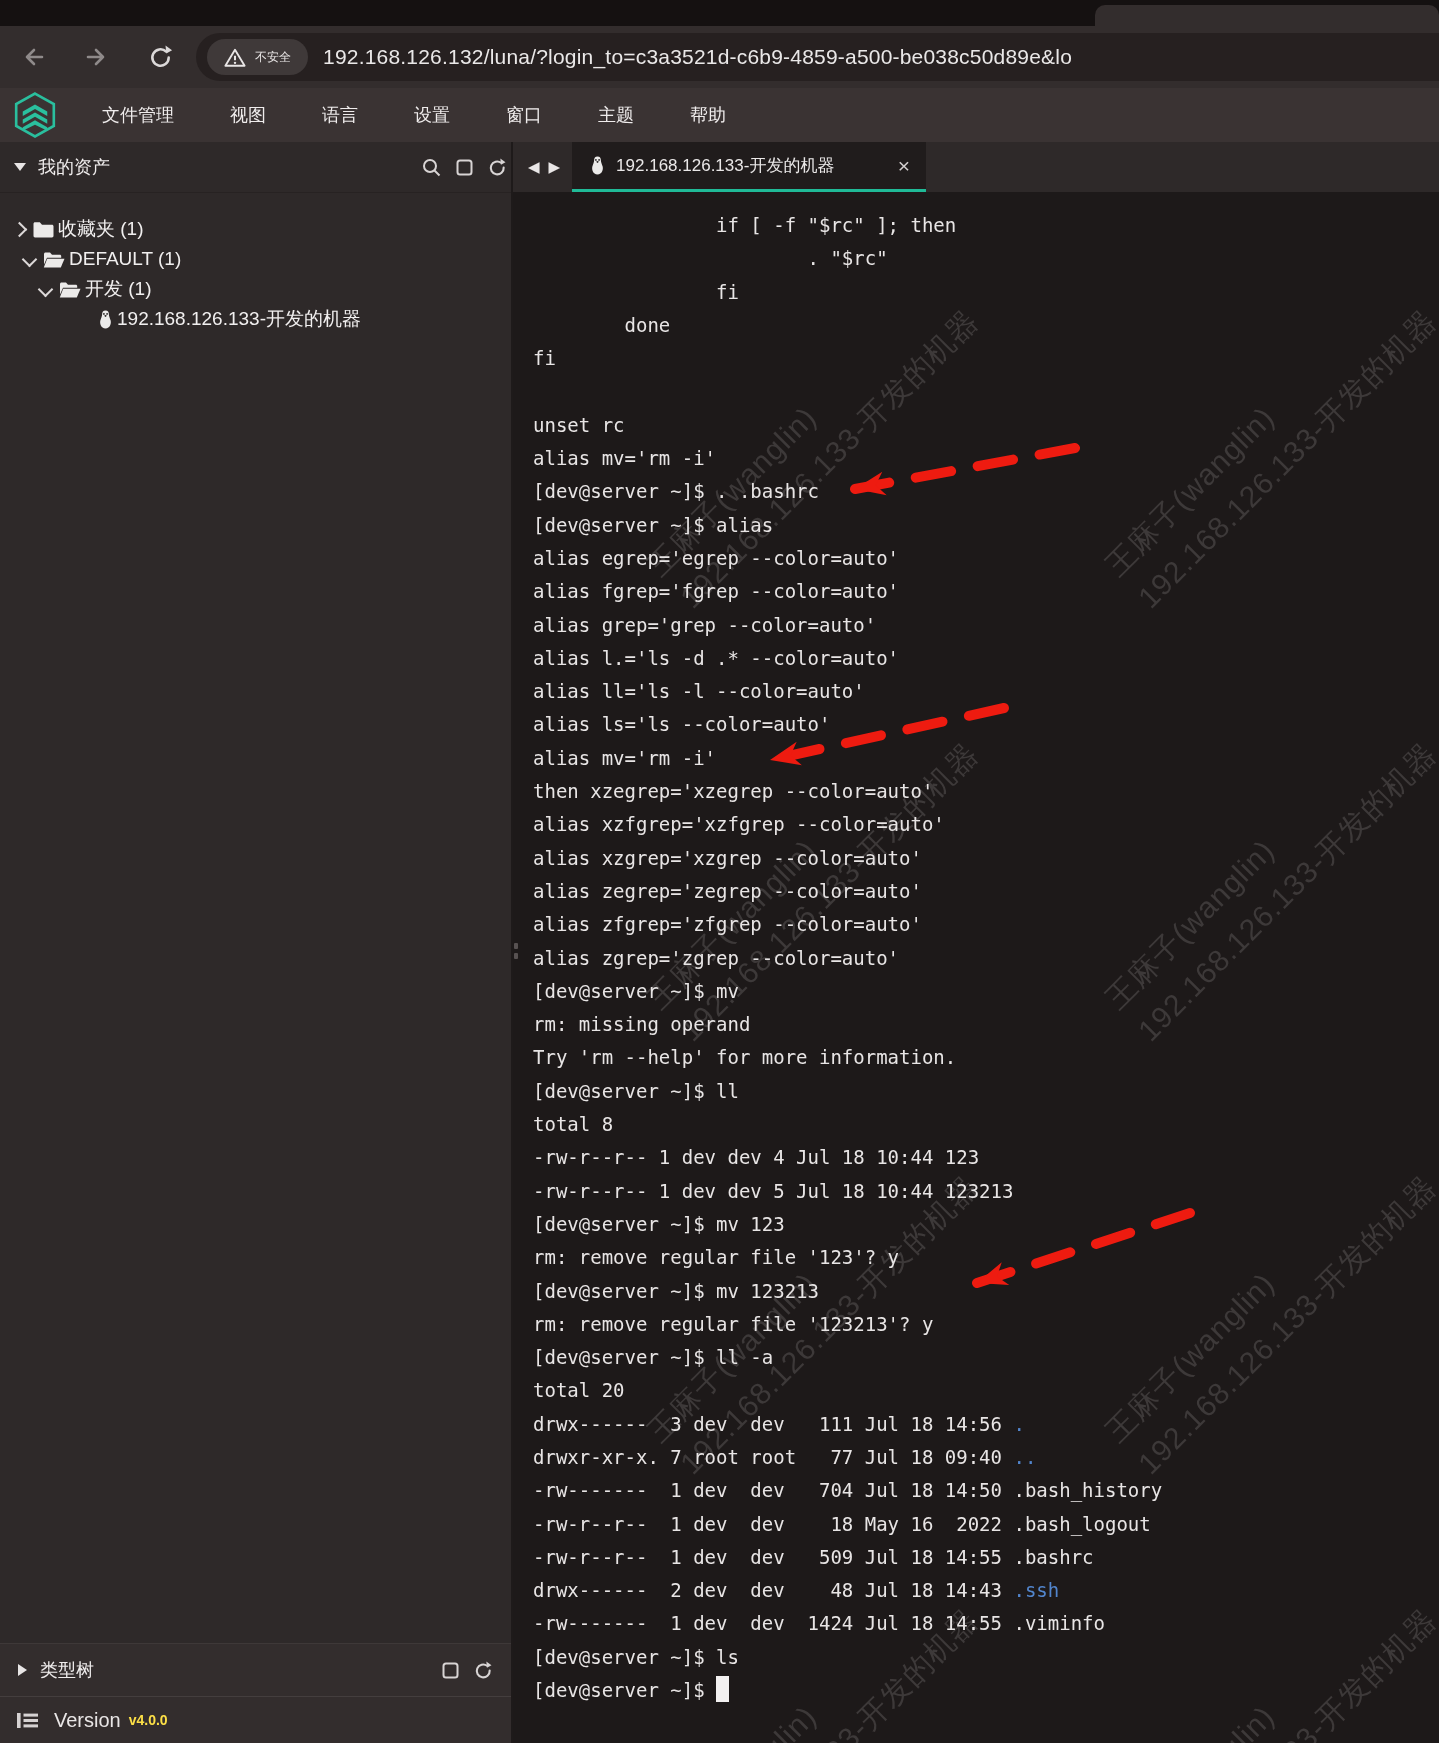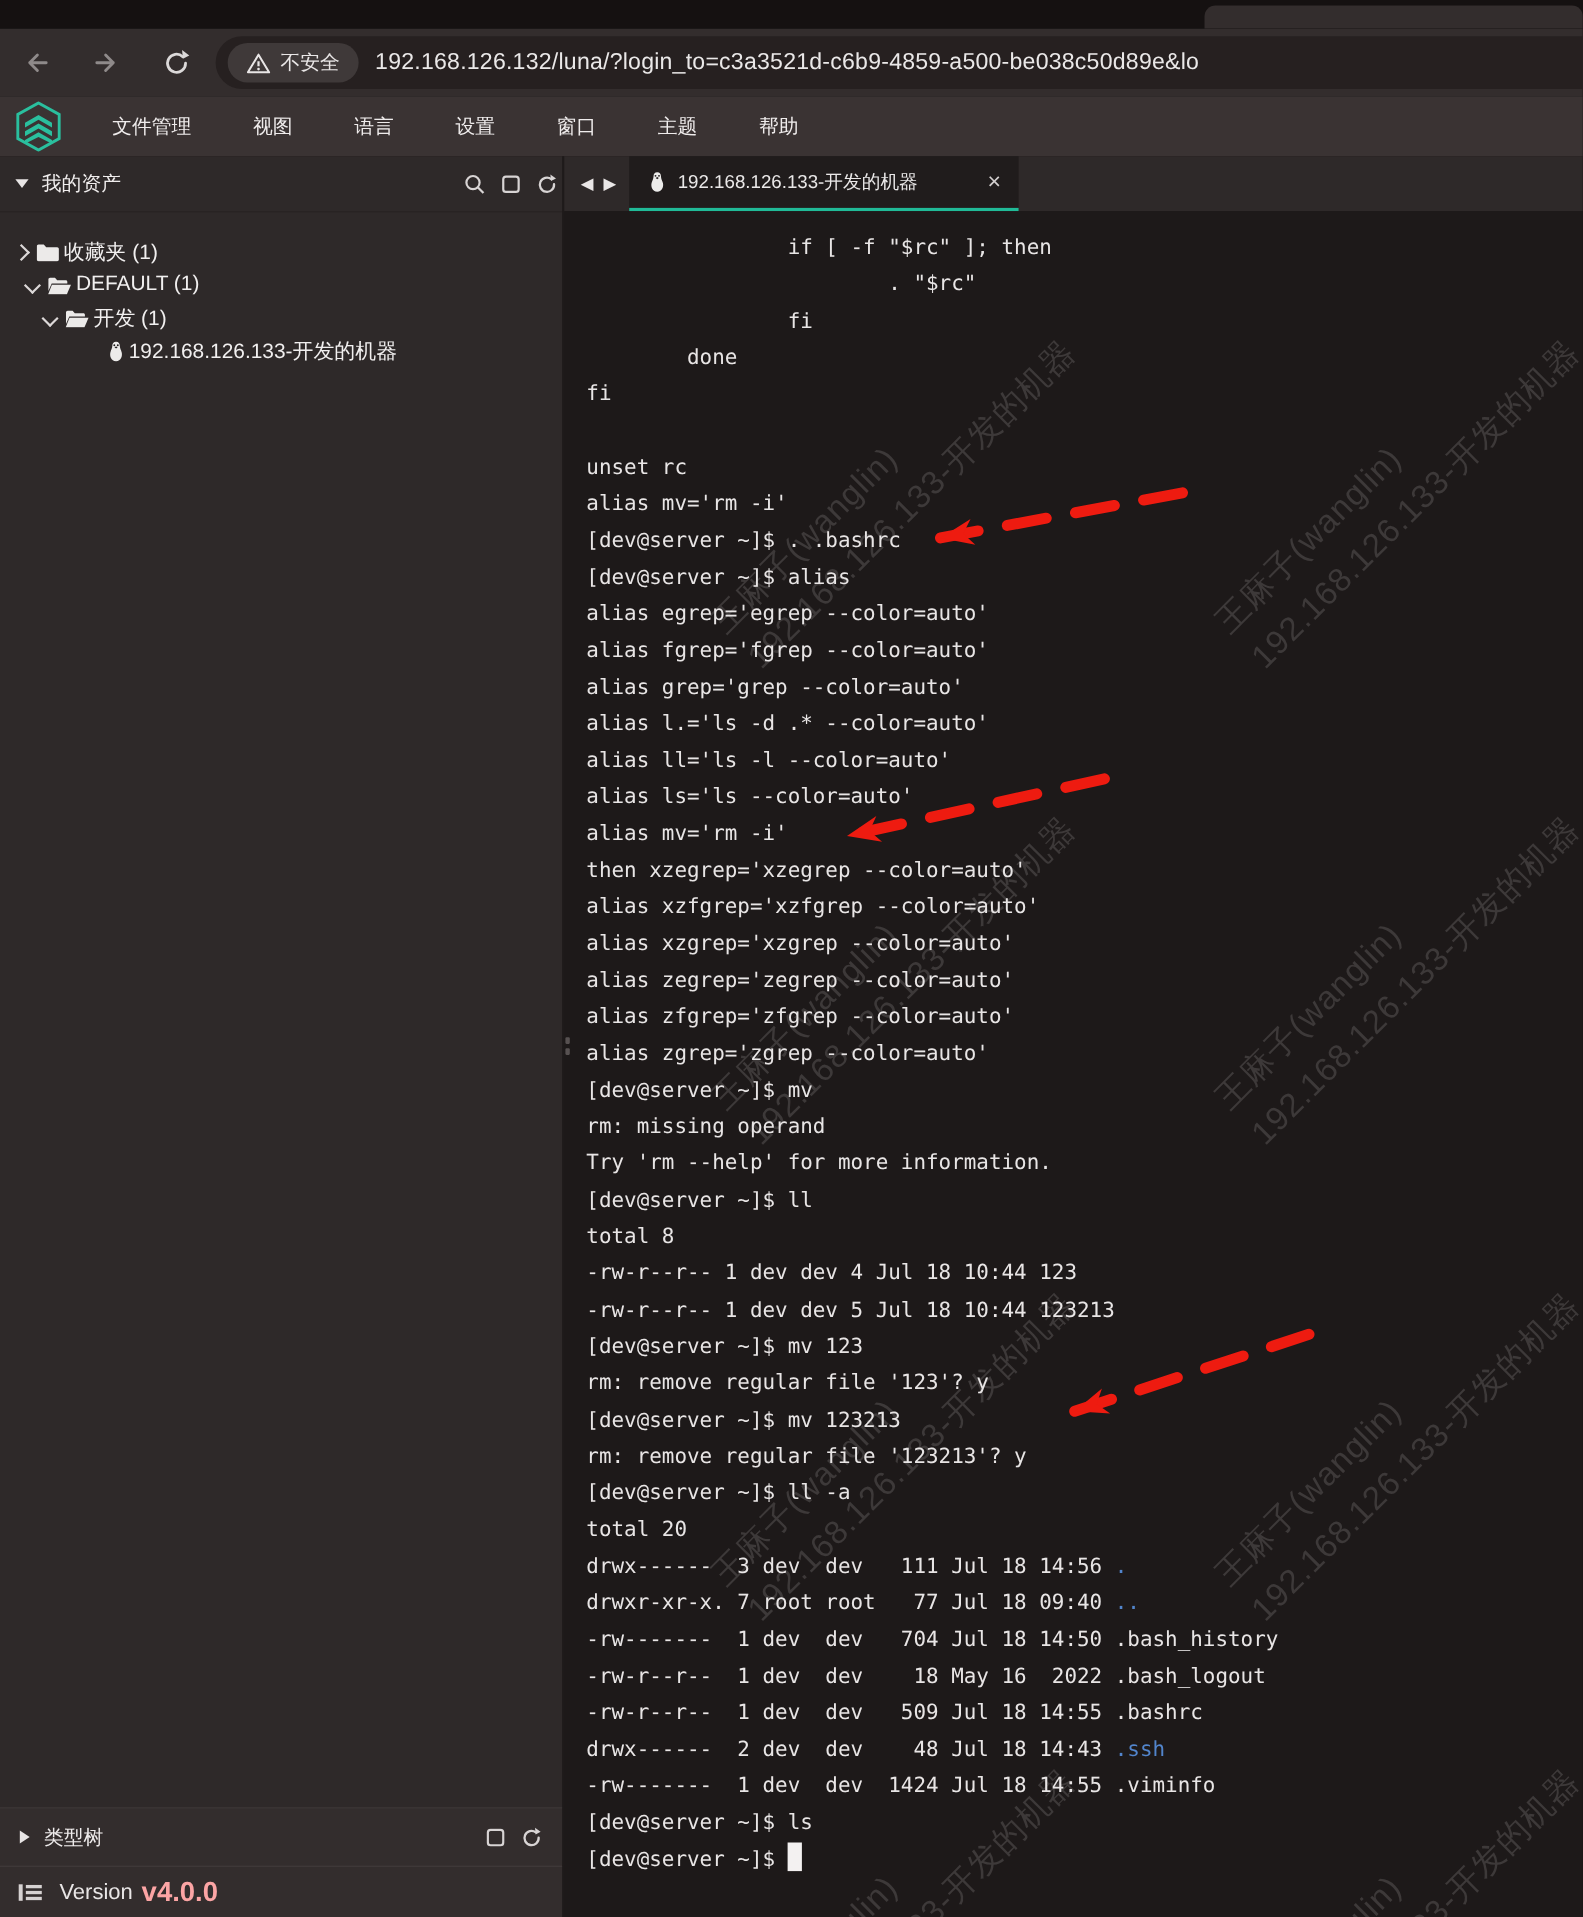--- a/index.html
+++ b/index.html
@@ -9,21 +9,21 @@
   
   .topstrip{position:relative;height:26px;background:#151111;}
   .ghost-tab{position:absolute;right:0;top:5px;width:344px;height:21px;
     background:#332d2d;border-radius:10px 10px 0 0;}
   .toolbar{height:62px;background:#332d2d;display:flex;align-items:center;padding-left:14px;}
   .nav-btn{width:40px;height:40px;display:flex;align-items:center;justify-content:center;flex:0 0 auto;}
   .url-bar{flex:1;height:48px;margin-left:16px;background:#262020;
     border-radius:24px 0 0 24px;display:flex;align-items:center;padding-left:11px;overflow:hidden;}
   .sec-chip{height:36px;background:#3f3939;border-radius:18px;display:flex;
     align-items:center;gap:9px;padding:0 17px;flex:0 0 auto;}
-  .sec-chip span{font-size:18px;color:#e9e6e6;}
+  .sec-chip span{font-size:12px;color:#e9e6e6;}
   .url-text{margin-left:15px;font-size:21px;color:#eae8e8;white-space:nowrap;letter-spacing:.2px;}
 
   
   .menubar{height:54px;background:#3a3333;display:flex;align-items:center;padding-left:12px;}
   .logo{width:46px;height:50px;display:flex;align-items:center;justify-content:center;flex:0 0 auto;}
   .menu-items{display:flex;gap:56px;margin-left:44px;}
   .menu-item{font-size:18px;color:#efecec;cursor:default;}
 
   
   .content{display:flex;height:1601px;}
@@ -46,21 +46,21 @@
   .chev-right{transform:rotate(-45deg);}
   .chev-down{transform:rotate(45deg);}
   .ticon{margin-left:8px;flex:0 0 auto;display:flex;align-items:center;}
 
   .type-row{height:52px;border-top:1px solid #3e3838;background:#332d2d;
     display:flex;align-items:center;padding:0 18px;}
   .type-label{margin-left:13px;font-size:18px;color:#efecec;flex:1;}
   .version-row{height:46px;border-top:1px solid #443e3e;background:#332d2d;
     display:flex;align-items:center;padding-left:16px;gap:15px;}
   .version-label{font-size:20px;color:#e9e6e6;}
-  .version-value{font-size:25px;font-weight:bold;color:#fca5a5;}
+  .version-value{font-size:14px;font-weight:bold;color:#fde047;}
 
   
   .main{flex:1;display:flex;flex-direction:column;min-width:0;}
   .tabbar{height:50px;background:#2e2929;display:flex;align-items:stretch;}
   .tab-nav{display:flex;align-items:center;gap:9px;padding:0 12px 0 15px;}
   .tab-nav span{font-size:15px;color:#eae7e7;}
   .session-tab{width:322px;display:flex;align-items:center;gap:11px;padding:0 14px 0 18px;
     background:#201c1c;border-bottom:3px solid var(--accent,#20ba97);}
   .tab-label{flex:1;font-size:17px;color:#eae8e8;white-space:nowrap;overflow:hidden;}
   .tab-close{font-size:21px;color:#d3cfcf;line-height:1;padding:0 2px;}

